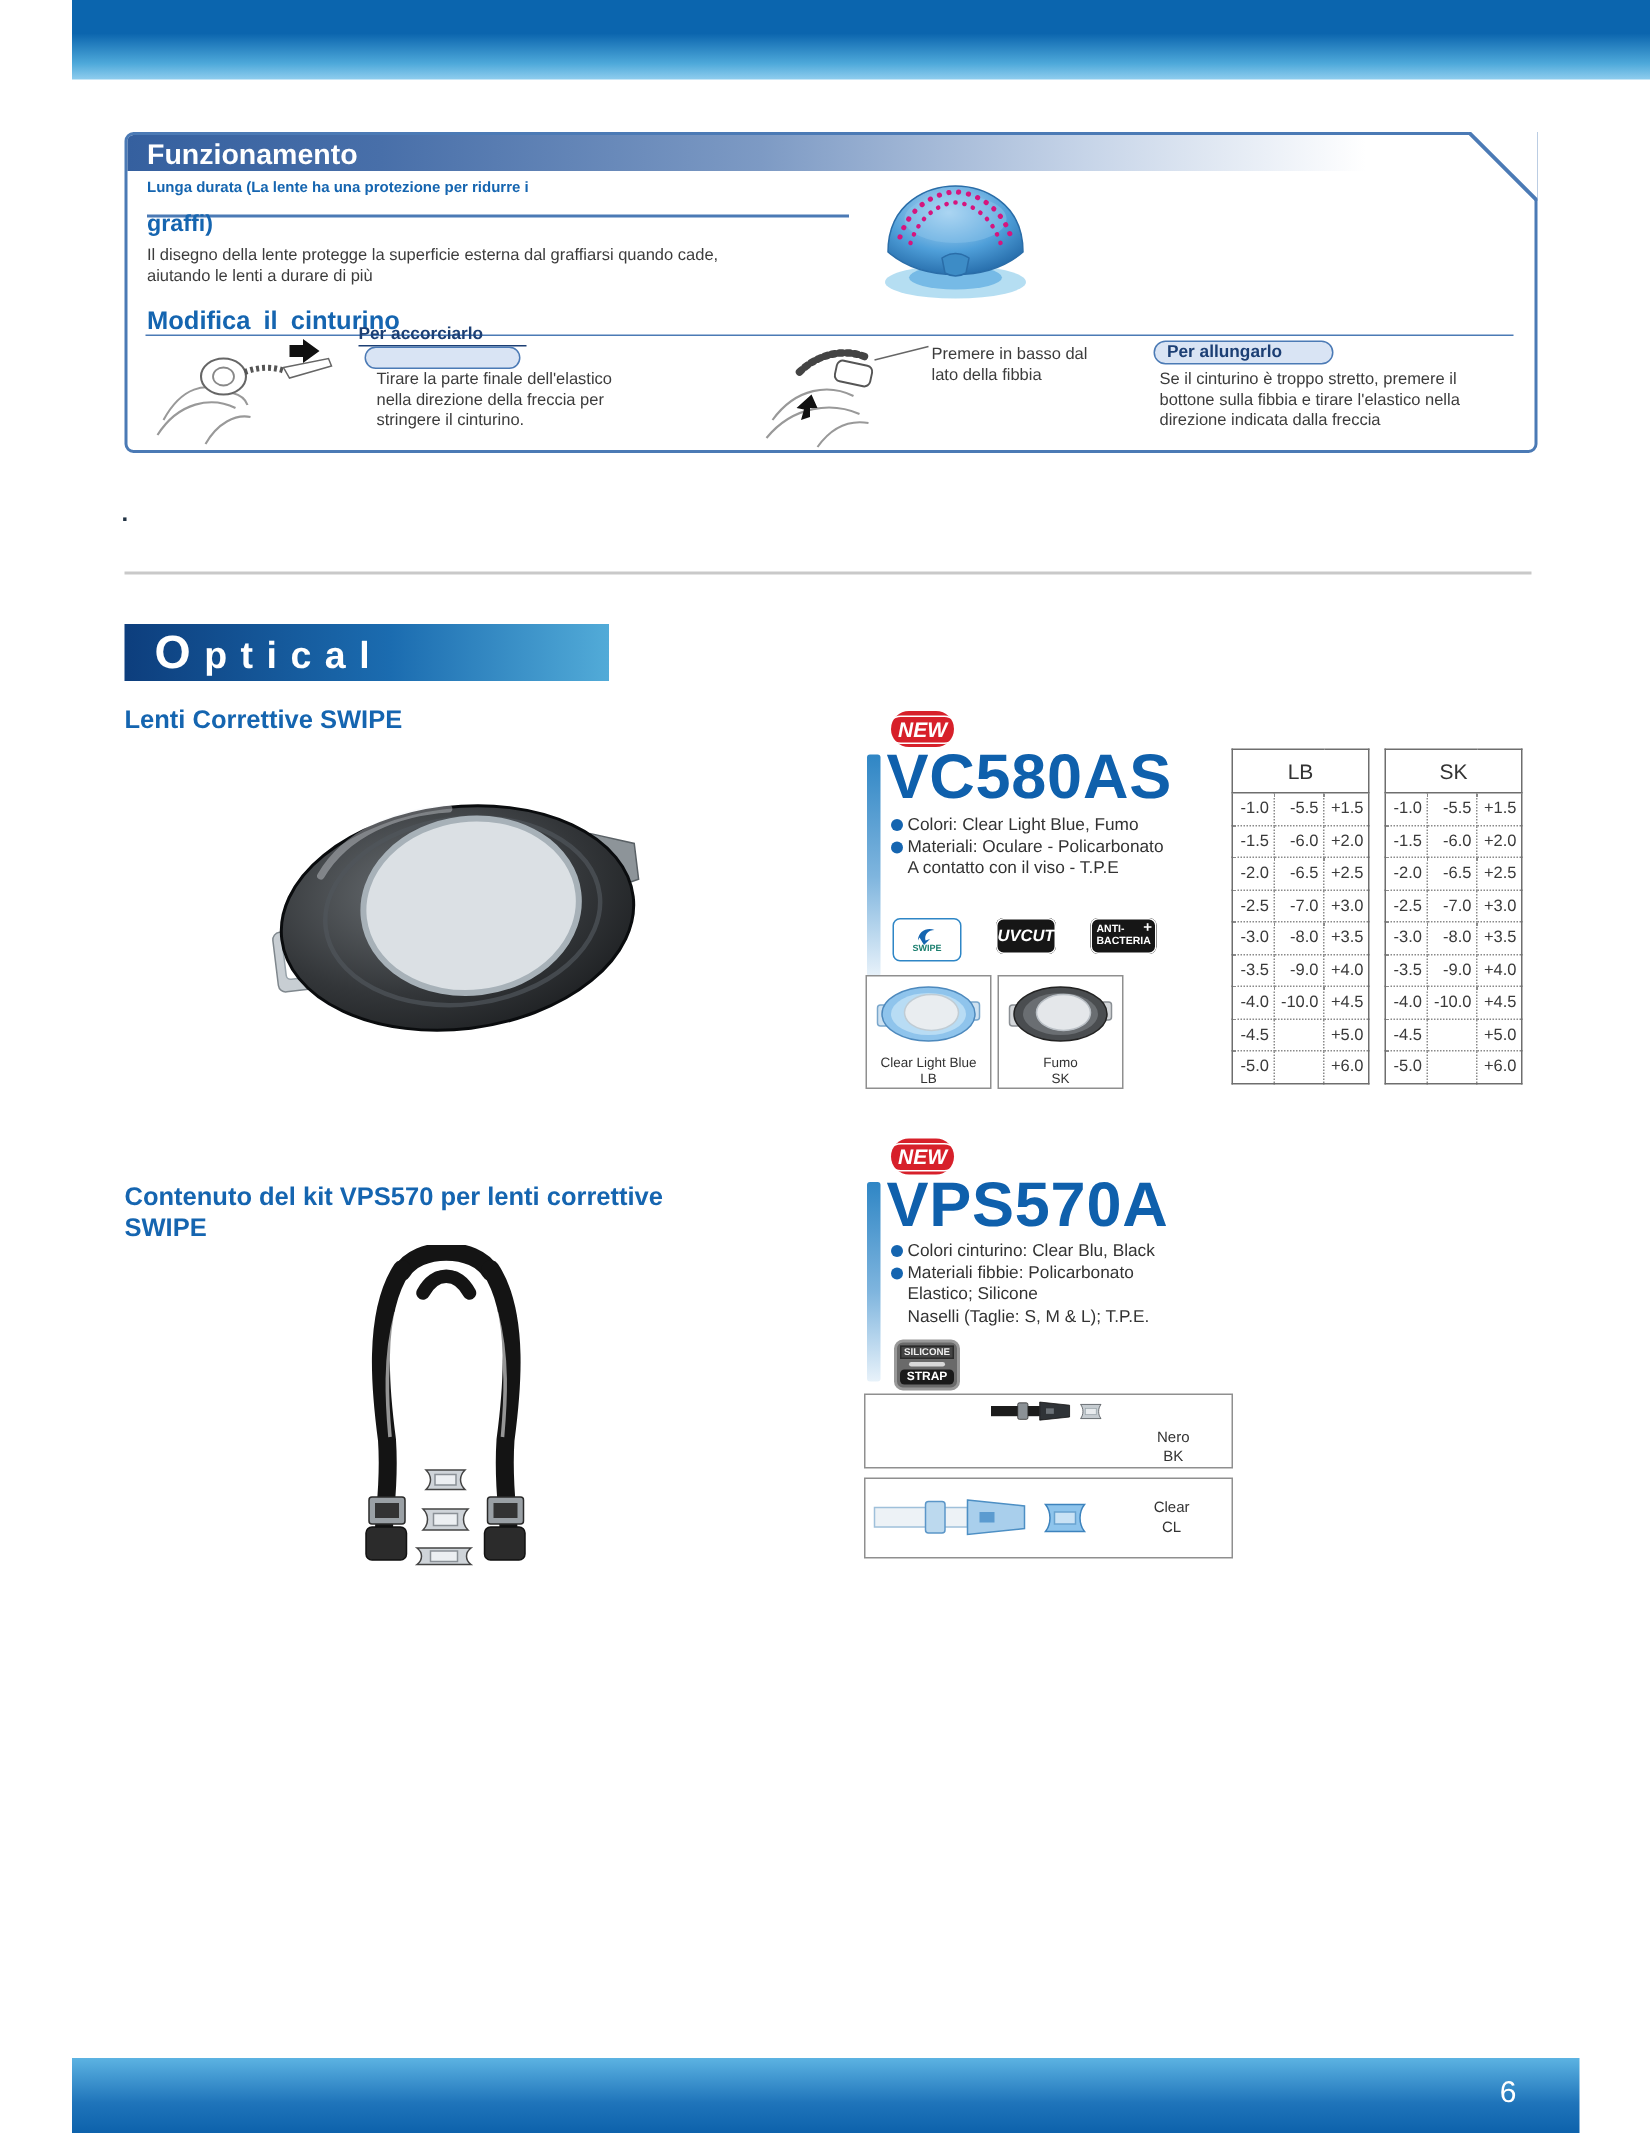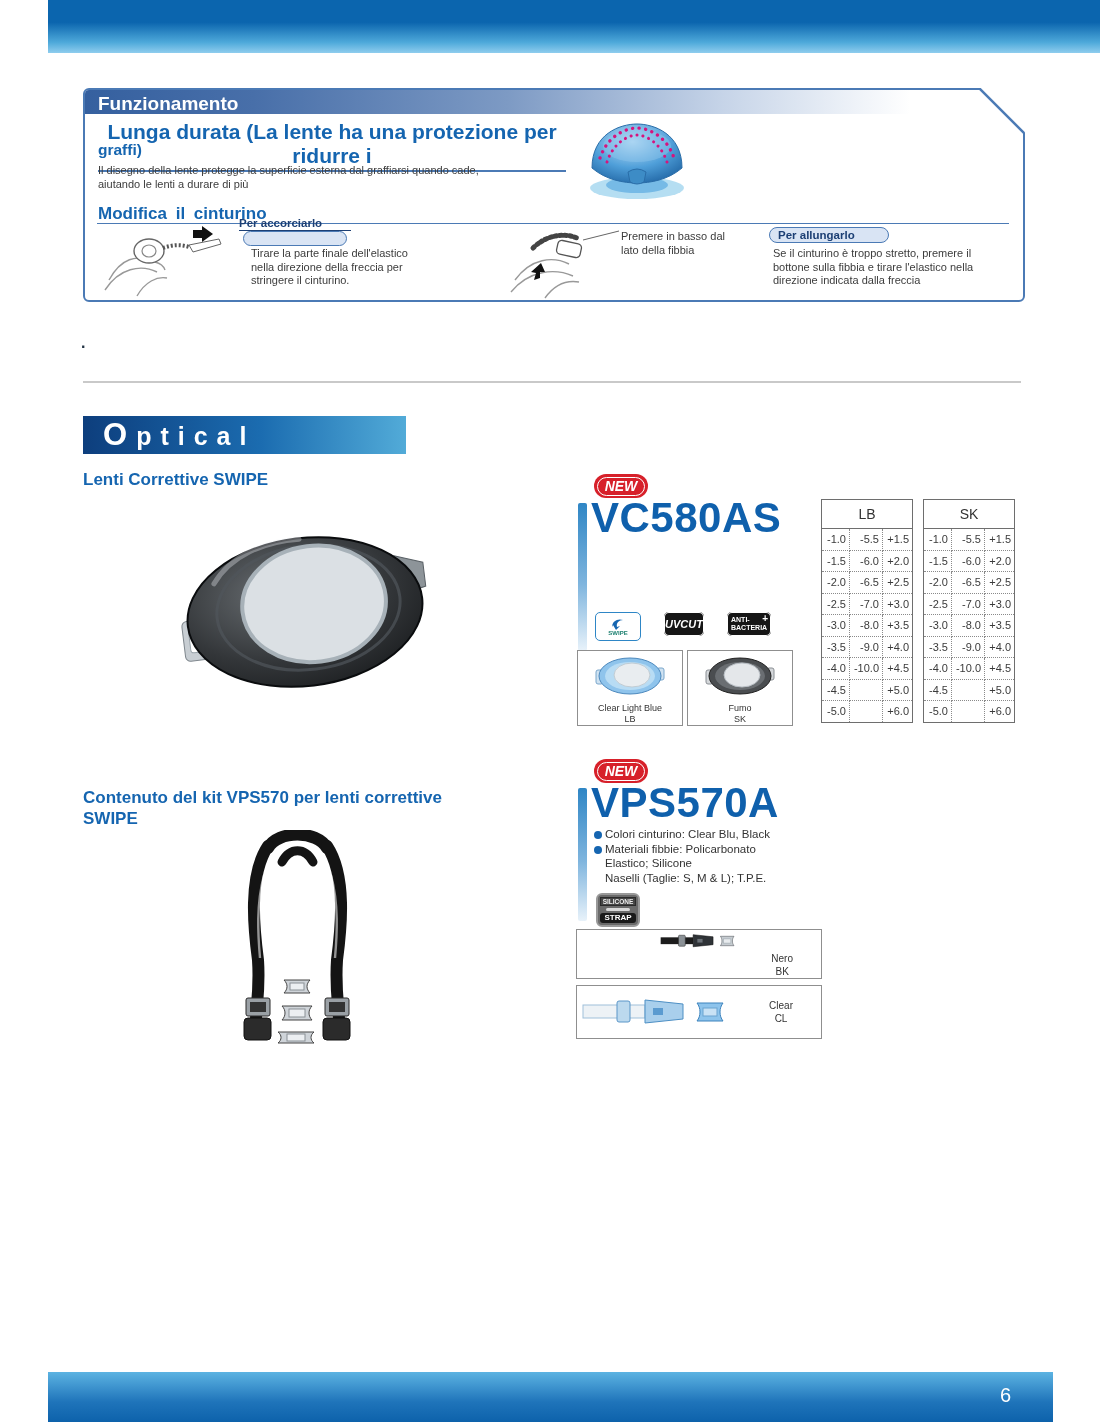--- a/index.html
+++ b/index.html
@@ -15,21 +15,21 @@
   .pagenum{position:absolute;right:42px;top:12px;color:#fff;font-size:20px;}
 
   
   .funz-box{left:83px;top:88px;width:938px;height:210px;border:2px solid #4b7ab5;
     border-radius:6px 0 6px 6px;background:#fff;}
   .notch{position:absolute;top:-2px;right:-2px;}
   .funz-band{position:absolute;left:0;top:0;width:100%;height:24px;border-radius:4px 0 0 0;
     background:linear-gradient(90deg,#35609f 0%,#486fa9 18%,#7d9ac4 45%,#c6d4e8 68%,#ffffff 88%);}
   .funz-band span{display:block;padding:3px 0 0 13px;color:#fff;font-size:19px;font-weight:bold;}
   .h-blue{color:#1565b0;font-weight:bold;}
-  .lunga-t1{left:13px;top:30px;font-size:21px;width:468px;border-bottom:2px solid #4b7ab5;padding-bottom:2px;text-align:center;}
+  .lunga-t1{left:13px;top:30px;font-size:10px;width:468px;border-bottom:2px solid #4b7ab5;padding-bottom:12px;}
   .lunga-t2{left:13px;top:51px;font-size:15.5px;}
   .lunga-body{left:13px;top:74px;font-size:11px;color:#3c3c3c;line-height:13.5px;}
   .funz-divider{left:12px;top:133px;width:912px;height:1px;background:#4b7ab5;}
   .modif-title{left:13px;top:114px;font-size:17px;word-spacing:4px;}
   .plabel{font-size:11.5px;font-weight:bold;color:#1c3f74;}
   .shorten-label{left:154px;top:127px;width:112px;border-bottom:1.5px solid #1c3f74;padding-bottom:1px;}
   .shorten-pill{left:158px;top:141px;width:102px;height:13px;background:#d9e4f4;
     border:1.5px solid #4b7ab5;border-radius:8px;}
   .small-txt{font-size:11px;color:#3c3c3c;line-height:13.5px;}
   .shorten-text{left:166px;top:157px;}
@@ -49,21 +49,21 @@
   .optical-banner::first-letter{font-size:31px;}
   .sec-title{font-size:17px;color:#1565b0;font-weight:bold;}
   .lenti-title{left:83px;top:470px;}
   .kit-title{left:83px;top:787px;line-height:21px;}
 
   
   .vbar{width:9px;border-radius:2px;
     background:linear-gradient(180deg,#2f86c5 0%,#7fb5de 55%,#e8f2fa 100%);}
   .vbar1{left:578px;top:503px;height:148px;}
   .vbar2{left:578px;top:788px;height:133px;}
-  .newbadge{display:flex;align-items:center;justify-content:center;width:54px;height:24px;
+  .newbadge{display:flex;align-items:center;justify-content:center;width:42px;height:24px;
     background:#d7202a;border-radius:13px;text-align:right;}
   .newbadge span{border:1.5px solid #fff;border-radius:10px;padding:0 7px;color:#fff;
     font-weight:bold;font-style:italic;font-size:14px;line-height:17px;}
   .new1{left:594px;top:474px;}
   .new2{left:594px;top:759px;}
   .prodname{font-size:42px;font-weight:bold;color:#0f60ac;letter-spacing:.5px;}
   .name1{left:591px;top:494px;}
   .name2{left:591px;top:779px;}
   .bullets{font-size:11.5px;color:#333;line-height:14.5px;}
   .bullets1{left:594px;top:543px;}
@@ -81,21 +81,21 @@
   .uvcut{width:40px;height:24px;display:flex;align-items:center;justify-content:center;
     font-weight:bold;font-style:italic;font-size:11px;}
   .antib{width:44px;height:24px;display:flex;flex-direction:column;align-items:flex-start;
     justify-content:center;padding-left:4px;box-sizing:border-box;position:relative;}
   .antib .l1{font-size:7px;font-weight:bold;line-height:8px;}
   .antib .l2{font-size:7px;font-weight:bold;line-height:8px;}
   .antib .cross{position:absolute;right:3px;top:2px;font-size:10px;font-weight:bold;line-height:10px;}
 
   
   .lensrow{left:577px;top:650px;display:flex;gap:4px;}
-  .lensbox{width:106px;height:76px;border:1px solid #8f8f8f;background:#fff;text-align:center;
+  .lensbox{width:84px;height:76px;border:1px solid #8f8f8f;background:#fff;text-align:center;
     font-size:9px;color:#333;line-height:11px;box-sizing:border-box;padding-top:3px;}
 
   
   .tableswrap{left:821px;top:499px;display:flex;gap:10px;}
   .dtable{border-collapse:collapse;border:1.5px solid #6e6e6e;background:#fff;table-layout:fixed;}
   .dtable th{border:1.5px solid #6e6e6e;font-size:14px;font-weight:normal;height:26px;color:#333;}
   .dtable td{border:1px dotted #8a8a8a;font-size:11px;height:20.5px;text-align:right;
     padding:0 3px 0 0;color:#3a3a3a;}
 
   
@@ -227,20 +227,25 @@
       <ellipse cx="137" cy="82" rx="72" ry="58" fill="#dbe0e4" stroke="#a7b1b8" stroke-width="4"></ellipse>
       <path d="M40 50 C60 24 95 14 130 16" stroke="#eef2f5" stroke-width="5" fill="none" opacity="0.35" stroke-linecap="round"></path>
     </g>
   </svg>
 
   <div class="abs vbar vbar1"></div>
   <div class="abs newbadge new1">
     <span>NEW</span>
   </div>
   <div class="abs prodname name1">VC580AS</div>
+  <div class="abs bullets bullets1">
+    <div><span class="bdot"></span><span>Colori: Clear Light Blue, Fumo</span></div>
+    <div><span class="bdot"></span><span>Materiali: Oculare - Policarbonato</span></div>
+    <div class="indent">A contatto con il viso - T.P.E</div>
+  </div>
 
   <div class="abs badgerow">
     <div class="swipe-badge">
       <svg width="16" height="13" viewBox="0 0 16 13">
         <path d="M2 10 C2 4 8 1 13 3 C9 3 6 6 7 10 L10 9 L6 13 L3 8 Z" fill="#1565b0"></path>
       </svg>
       <span class="lbl">SWIPE</span>
     </div>
     <div class="blackbadge uvcut">UVCUT</div>
     <div class="blackbadge antib">

